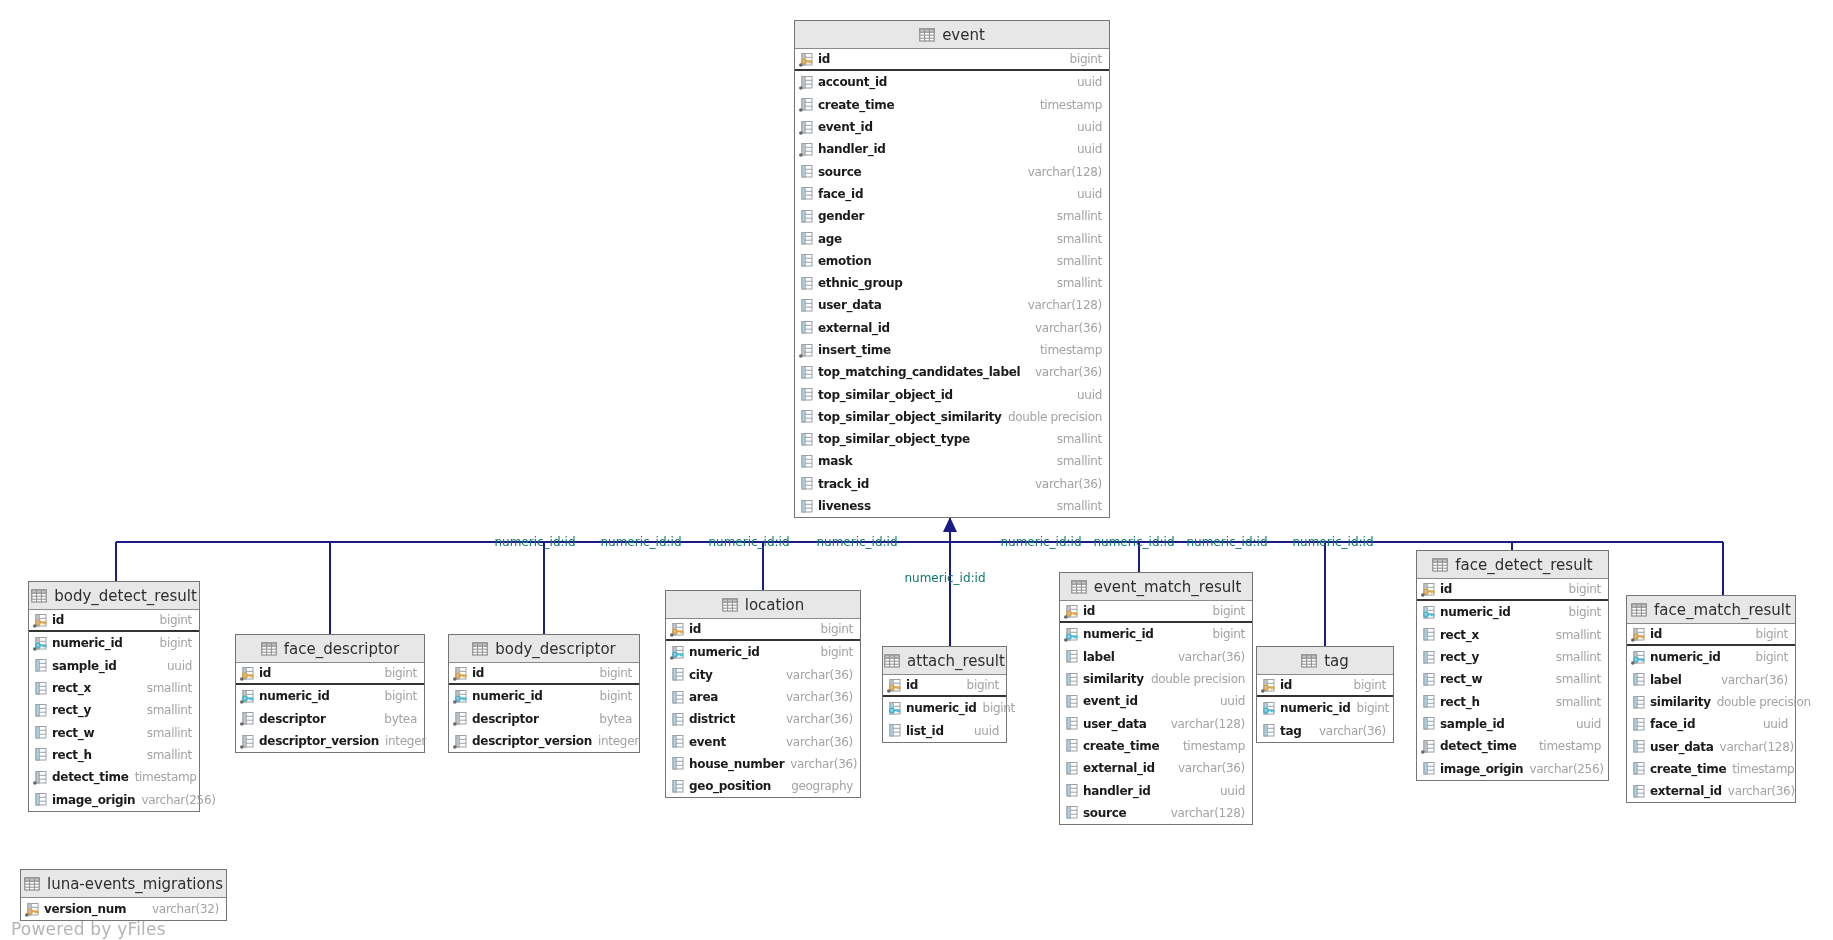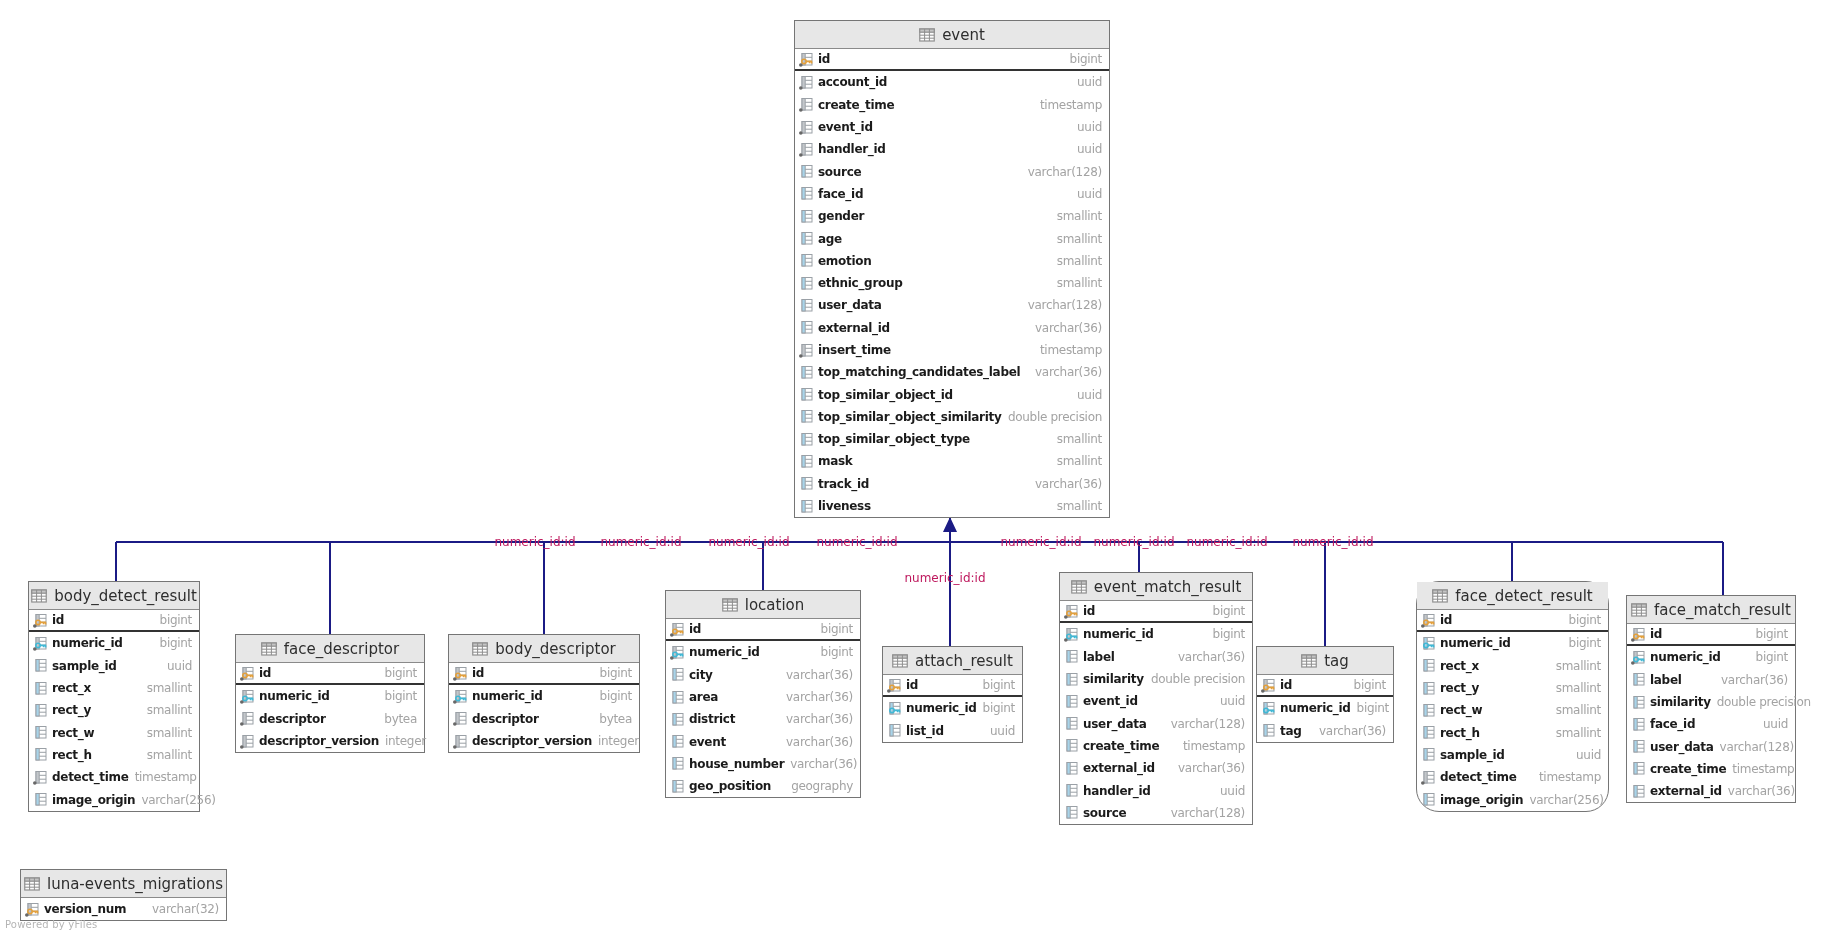--- a/index.html
+++ b/index.html
@@ -11,24 +11,24 @@
               display:flex;align-items:center;justify-content:center;gap:7px;
               font-size:15px;color:#2e2e2e;white-space:nowrap;padding:0 3px;box-sizing:border-box;}
   .row{display:flex;align-items:center;height:22.3px;padding:0 7px 0 4px;box-sizing:border-box;}
   .row.sep{border-bottom:2px solid #333333;}
   .cicon{display:flex;flex:none;align-items:center;}
   .hicon{display:flex;flex:none;align-items:center;}
   .cname{font-weight:bold;font-size:12px;color:#1b1b1b;margin-left:4px;letter-spacing:-0.3px;white-space:nowrap;}
   .ctype{margin-left:auto;font-size:12px;color:#a3a3a3;letter-spacing:-0.3px;white-space:nowrap;padding-left:6px;}
 
   .edge-h,.edge-v{position:absolute;background:#1b1b85;}
-  .edge-label{position:absolute;transform:translate(-50%,-50%);font-size:12px;color:#be185d;white-space:nowrap;}
+  .edge-label{position:absolute;transform:translate(-50%,-50%);font-size:12px;color:#0f766e;white-space:nowrap;}
   .arrow-up{position:absolute;width:0;height:0;border-left:7px solid transparent;
             border-right:7px solid transparent;border-bottom:15px solid #1b1b85;transform:translateX(-50%);}
-  .powered{position:absolute;left:5px;top:919px;font-size:10px;color:#b5b5b5;letter-spacing:0.2px;}
+  .powered{position:absolute;left:11px;top:919px;font-size:17px;color:#b5b5b5;letter-spacing:0.2px;}
 </style>
 </head>
 <body>
 
 <div class="stage">
   <div id="edges-layer">
       <div class="edge-h" style="left: 116px; top: 541.25px; width: 1607px; height: 1.5px;"></div>
       <div class="edge-v" style="left: 115.25px; top: 542px; width: 1.5px; height: 39px;"></div>
       <div class="edge-v" style="left: 329.25px; top: 542px; width: 1.5px; height: 92px;"></div>
       <div class="edge-v" style="left: 543.25px; top: 542px; width: 1.5px; height: 92px;"></div>
@@ -707,21 +707,21 @@
               <rect x="3" y="1.5" width="10" height="11.5" fill="#fff" stroke="#9aa0a6" stroke-width="1"></rect>
               <rect x="3" y="1.5" width="3.2" height="11.5" fill="#a8d4ea" stroke="#9aa0a6" stroke-width="1"></rect>
               <line x1="6.2" y1="5.3" x2="13" y2="5.3" stroke="#9aa0a6"></line>
               <line x1="6.2" y1="9.2" x2="13" y2="9.2" stroke="#9aa0a6"></line>
             </svg>
           </span>
           <span class="cname">geo_position</span>
           <span class="ctype">geography</span>
         </div>
       </div>
-      <div class="tbl" style="left: 882px; top: 646px; width: 141px; text-align: center;">
+      <div class="tbl" style="left: 882px; top: 646px; width: 125px; text-align: center;">
         <div class="tbl-header">
           <span class="hicon">
             <svg width="16" height="14" viewBox="0 0 16 14">
               <rect x="0.75" y="1" width="14.5" height="12" fill="#fdfdfd" stroke="#8f8f8f" stroke-width="1.2"></rect>
               <rect x="0.75" y="1" width="14.5" height="3.2" fill="#c4c4c4" stroke="#8f8f8f" stroke-width="1.2"></rect>
               <line x1="5.6" y1="1" x2="5.6" y2="13" stroke="#8f8f8f"></line>
               <line x1="10.4" y1="1" x2="10.4" y2="13" stroke="#8f8f8f"></line>
               <line x1="0.75" y1="7.2" x2="15.25" y2="7.2" stroke="#8f8f8f"></line>
               <line x1="0.75" y1="10.2" x2="15.25" y2="10.2" stroke="#8f8f8f"></line>
             </svg>
@@ -960,21 +960,21 @@
               <rect x="3" y="1.5" width="10" height="11.5" fill="#fff" stroke="#9aa0a6" stroke-width="1"></rect>
               <rect x="3" y="1.5" width="3.2" height="11.5" fill="#a8d4ea" stroke="#9aa0a6" stroke-width="1"></rect>
               <line x1="6.2" y1="5.3" x2="13" y2="5.3" stroke="#9aa0a6"></line>
               <line x1="6.2" y1="9.2" x2="13" y2="9.2" stroke="#9aa0a6"></line>
             </svg>
           </span>
           <span class="cname">tag</span>
           <span class="ctype">varchar(36)</span>
         </div>
       </div>
-      <div class="tbl" style="left: 1416px; top: 581px; width: 193px; border-radius: 23px;">
+      <div class="tbl" style="left: 1416px; top: 550px; width: 193px;">
         <div class="tbl-header">
           <span class="hicon">
             <svg width="16" height="14" viewBox="0 0 16 14">
               <rect x="0.75" y="1" width="14.5" height="12" fill="#fdfdfd" stroke="#8f8f8f" stroke-width="1.2"></rect>
               <rect x="0.75" y="1" width="14.5" height="3.2" fill="#c4c4c4" stroke="#8f8f8f" stroke-width="1.2"></rect>
               <line x1="5.6" y1="1" x2="5.6" y2="13" stroke="#8f8f8f"></line>
               <line x1="10.4" y1="1" x2="10.4" y2="13" stroke="#8f8f8f"></line>
               <line x1="0.75" y1="7.2" x2="15.25" y2="7.2" stroke="#8f8f8f"></line>
               <line x1="0.75" y1="10.2" x2="15.25" y2="10.2" stroke="#8f8f8f"></line>
             </svg>

